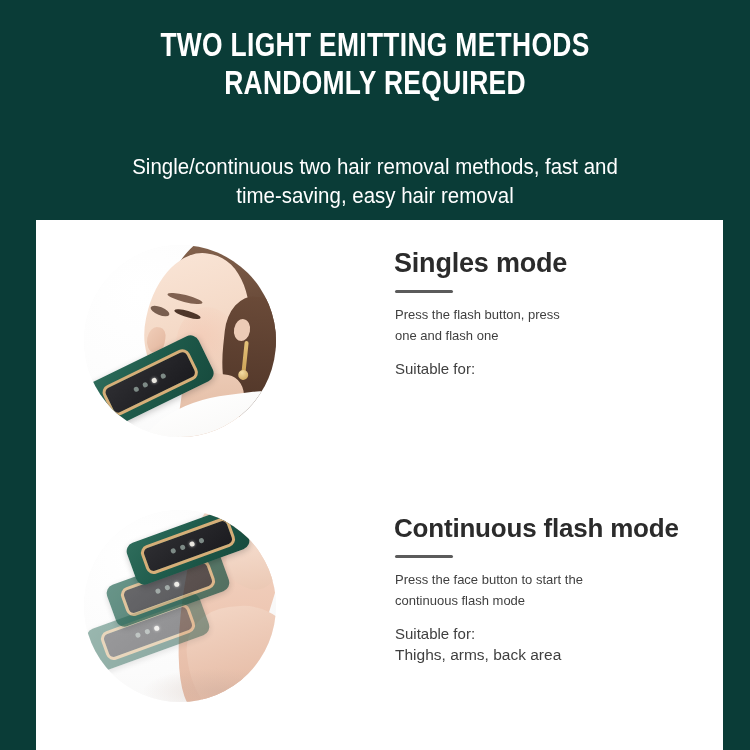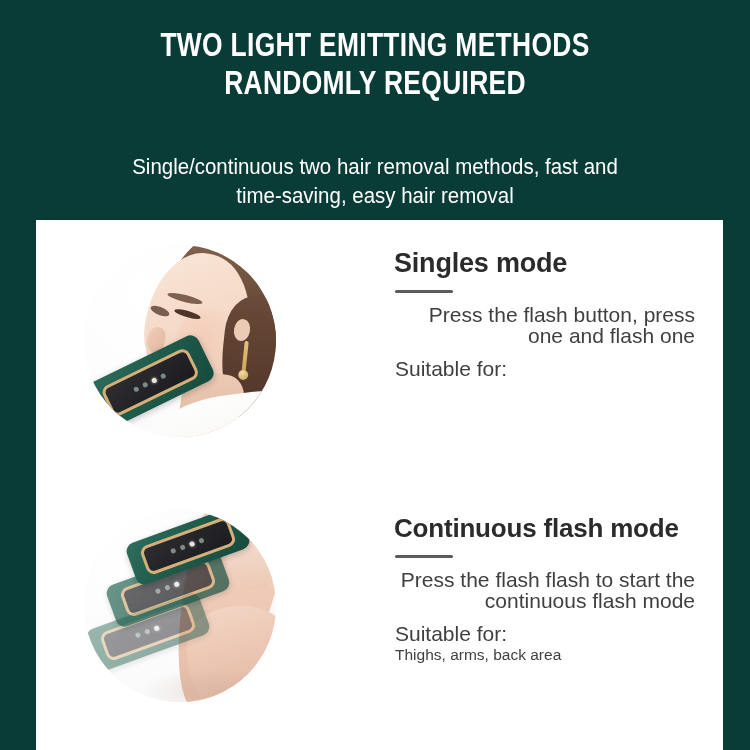--- a/index.html
+++ b/index.html
@@ -320,31 +320,30 @@
     height: 3px;
     background: #5b5b5b;
     border-radius: 2px;
   }
   .mode-desc {
     position: absolute;
     left: 1px;
     top: 84px;
     width: 300px;
     color: #3f3f3f;
-    font-size: 21px;
+    font-size: 13px;
     line-height: 21px;
     white-space: pre-line;
-    text-align: right;
   }
   .suit-label {
     position: absolute;
     left: 1px;
     top: 138px;
     color: #3f3f3f;
-    font-size: 21px;
+    font-size: 15px;
     line-height: 21px;
   }
   .suit-value {
     position: absolute;
     left: 1px;
     top: 159px;
     color: #3f3f3f;
     font-size: 15.5px;
     line-height: 21px;
   }
@@ -431,21 +430,21 @@
               <span class="led"></span>
               <span class="led dim"></span>
             </div>
           </div>
         </div>
       </div>
 
       <div class="textcol">
         <div class="mode-title wide">Continuous flash mode</div>
         <div class="rule"></div>
-        <div class="mode-desc">Press the flash flash to start the
+        <div class="mode-desc">Press the face button to start the
 continuous flash mode</div>
         <div class="suit-label">Suitable for:</div>
         <div class="suit-value">Thighs, arms, back area</div>
       </div>
     </div>
 
   </div>
 </div>
 
 </body></html>

